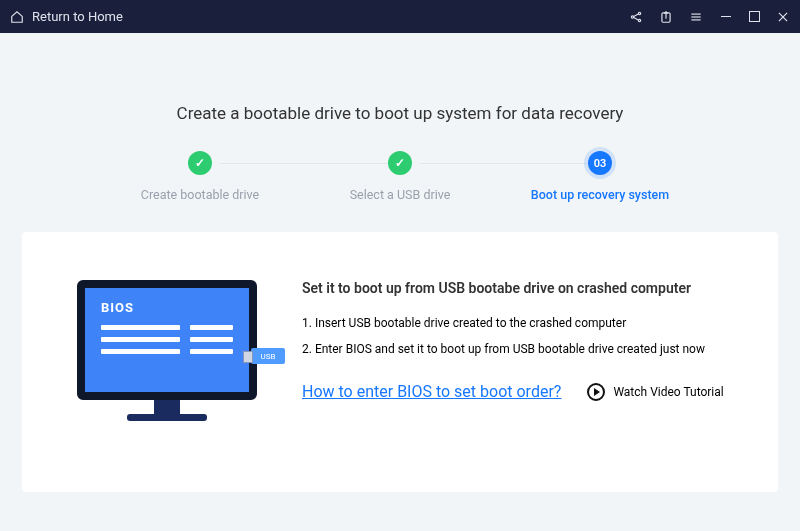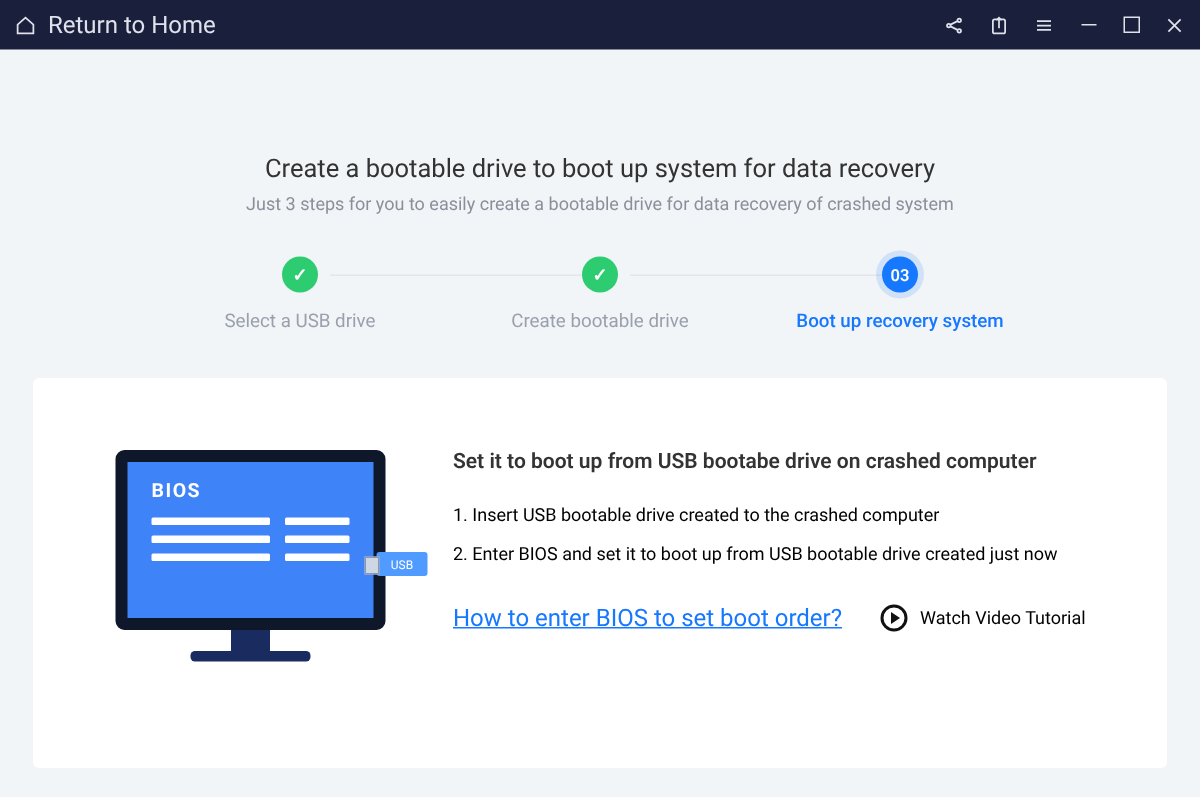--- a/index.html
+++ b/index.html
@@ -20,21 +20,21 @@
     background: #1a1f3b;
     color: #dfe2ec;
     padding: 0 10px;
   }
   .titlebar-left {
     display: flex;
     align-items: center;
     gap: 8px;
     cursor: pointer;
   }
-  .titlebar-left span { font-size: 16px; }
+  .titlebar-left span { font-size: 13px; }
   .icon-home svg, .titlebar-right svg, .titlebar-right .glyph {
     width: 14px; height: 14px; display: block;
   }
   .titlebar-right {
     display: flex;
     align-items: center;
     gap: 16px;
   }
   .titlebar-right .winbtn { cursor: pointer; display:flex; align-items:center; justify-content:center; }
   .winbtn.min { width:14px; height:14px; }
@@ -284,34 +284,33 @@
       <svg viewBox="0 0 24 24" fill="none" stroke-width="2">
           <line x1="5" y1="5" x2="19" y2="19"></line>
           <line x1="19" y1="5" x2="5" y2="19"></line>
         </svg>
     </div>
   </div>
 </div>
 
 <div class="heading">
   <h1>Create a bootable drive to boot up system for data recovery</h1>
-  <p>Just 3 steps for you to easily create a bootable drive for data recovery of crashed system</p>
 </div>
 
 <div class="stepper">
   <div class="step-line line1"></div>
   <div class="step-line line2"></div>
 
   <div class="step">
     <div class="step-circle done"></div>
-    <div class="step-label">Select a USB drive</div>
+    <div class="step-label">Create bootable drive</div>
   </div>
   <div class="step">
     <div class="step-circle done"></div>
-    <div class="step-label">Create bootable drive</div>
+    <div class="step-label">Select a USB drive</div>
   </div>
   <div class="step active">
     <div class="step-circle active">03</div>
     <div class="step-label">Boot up recovery system</div>
   </div>
 </div>
 
 <div class="card">
   <div class="illustration">
     <div class="monitor">

